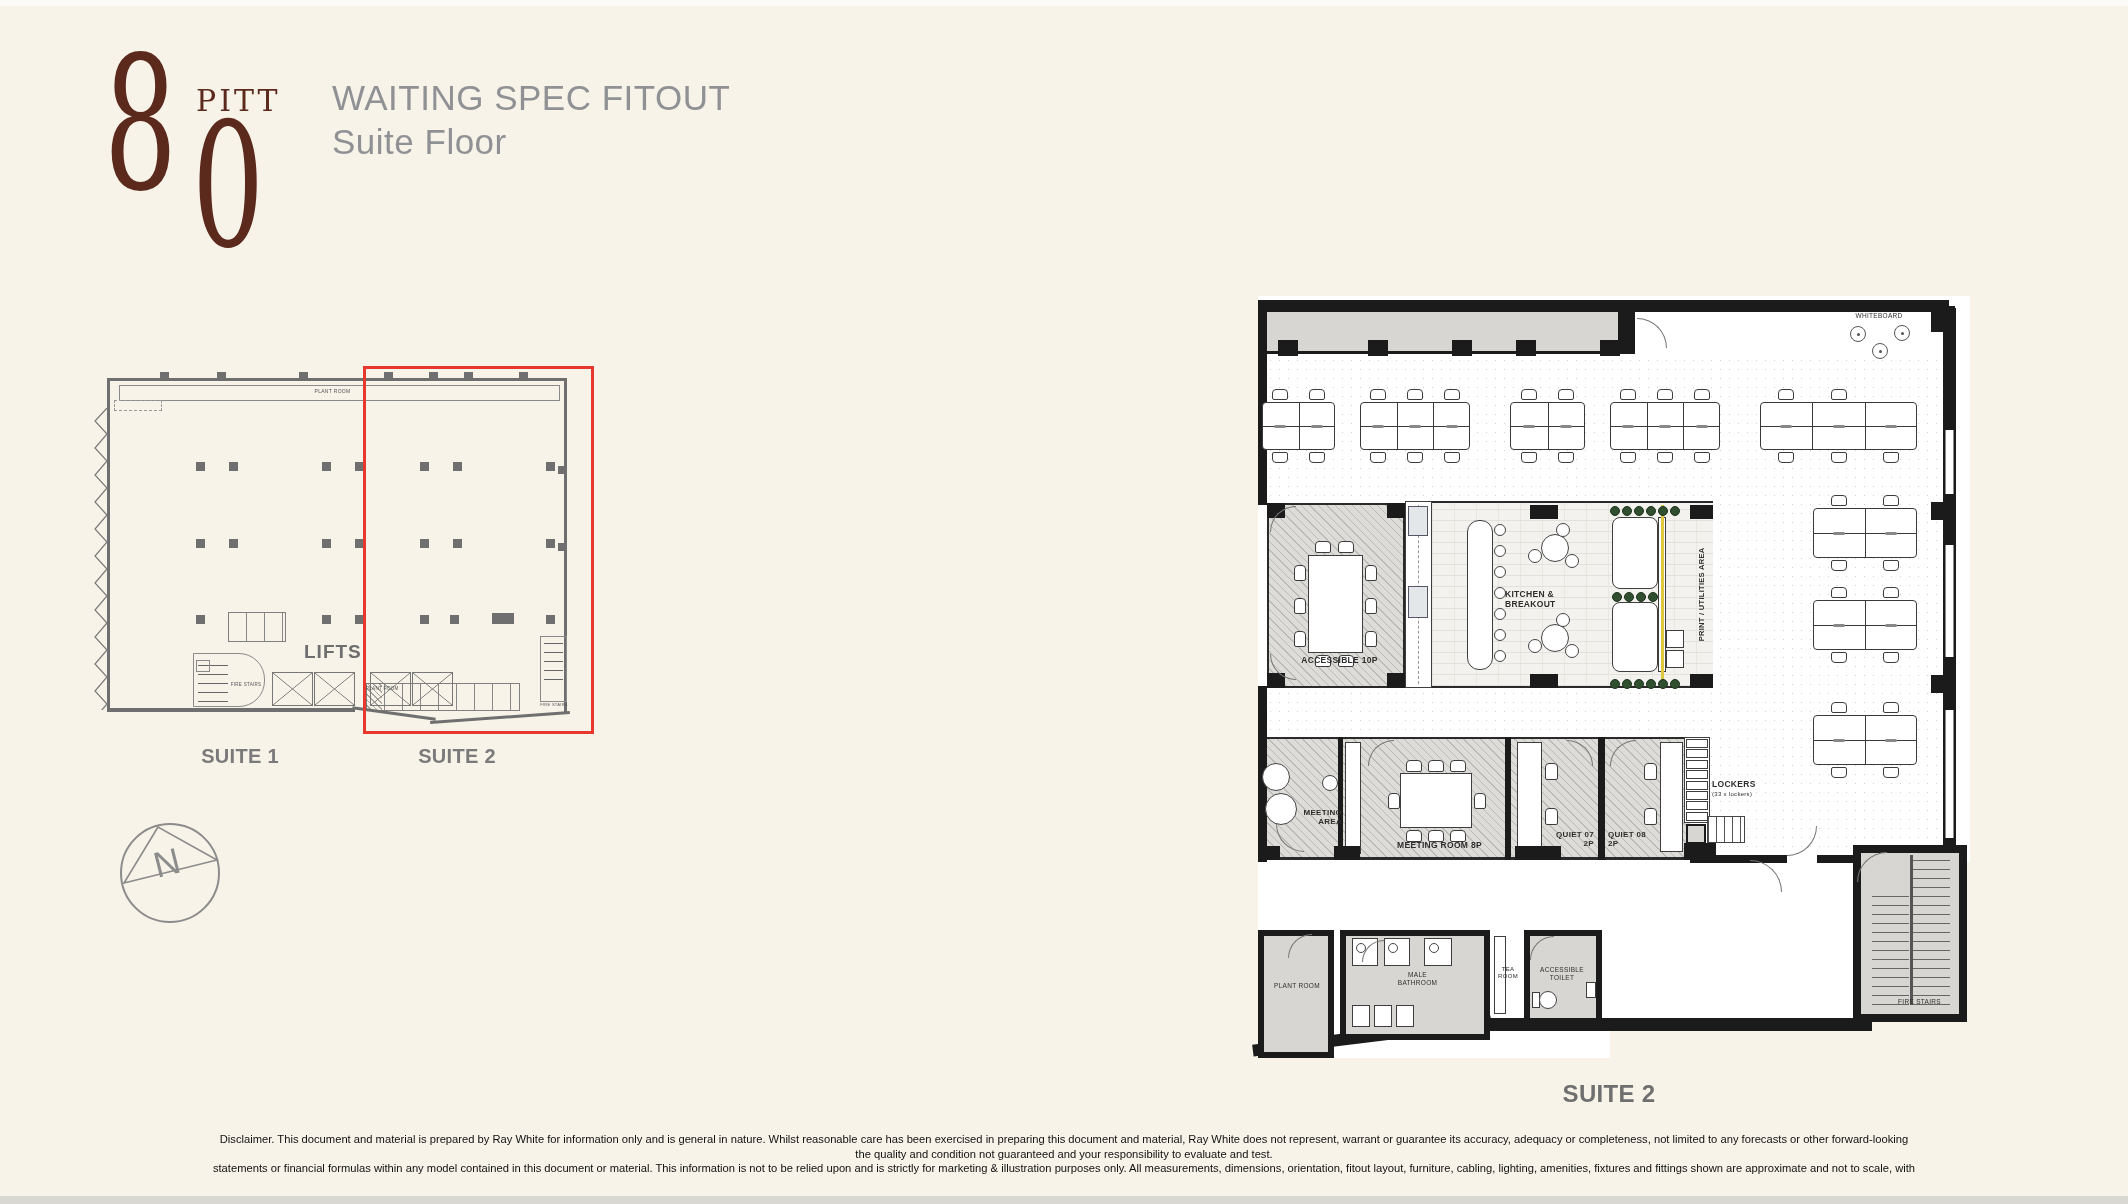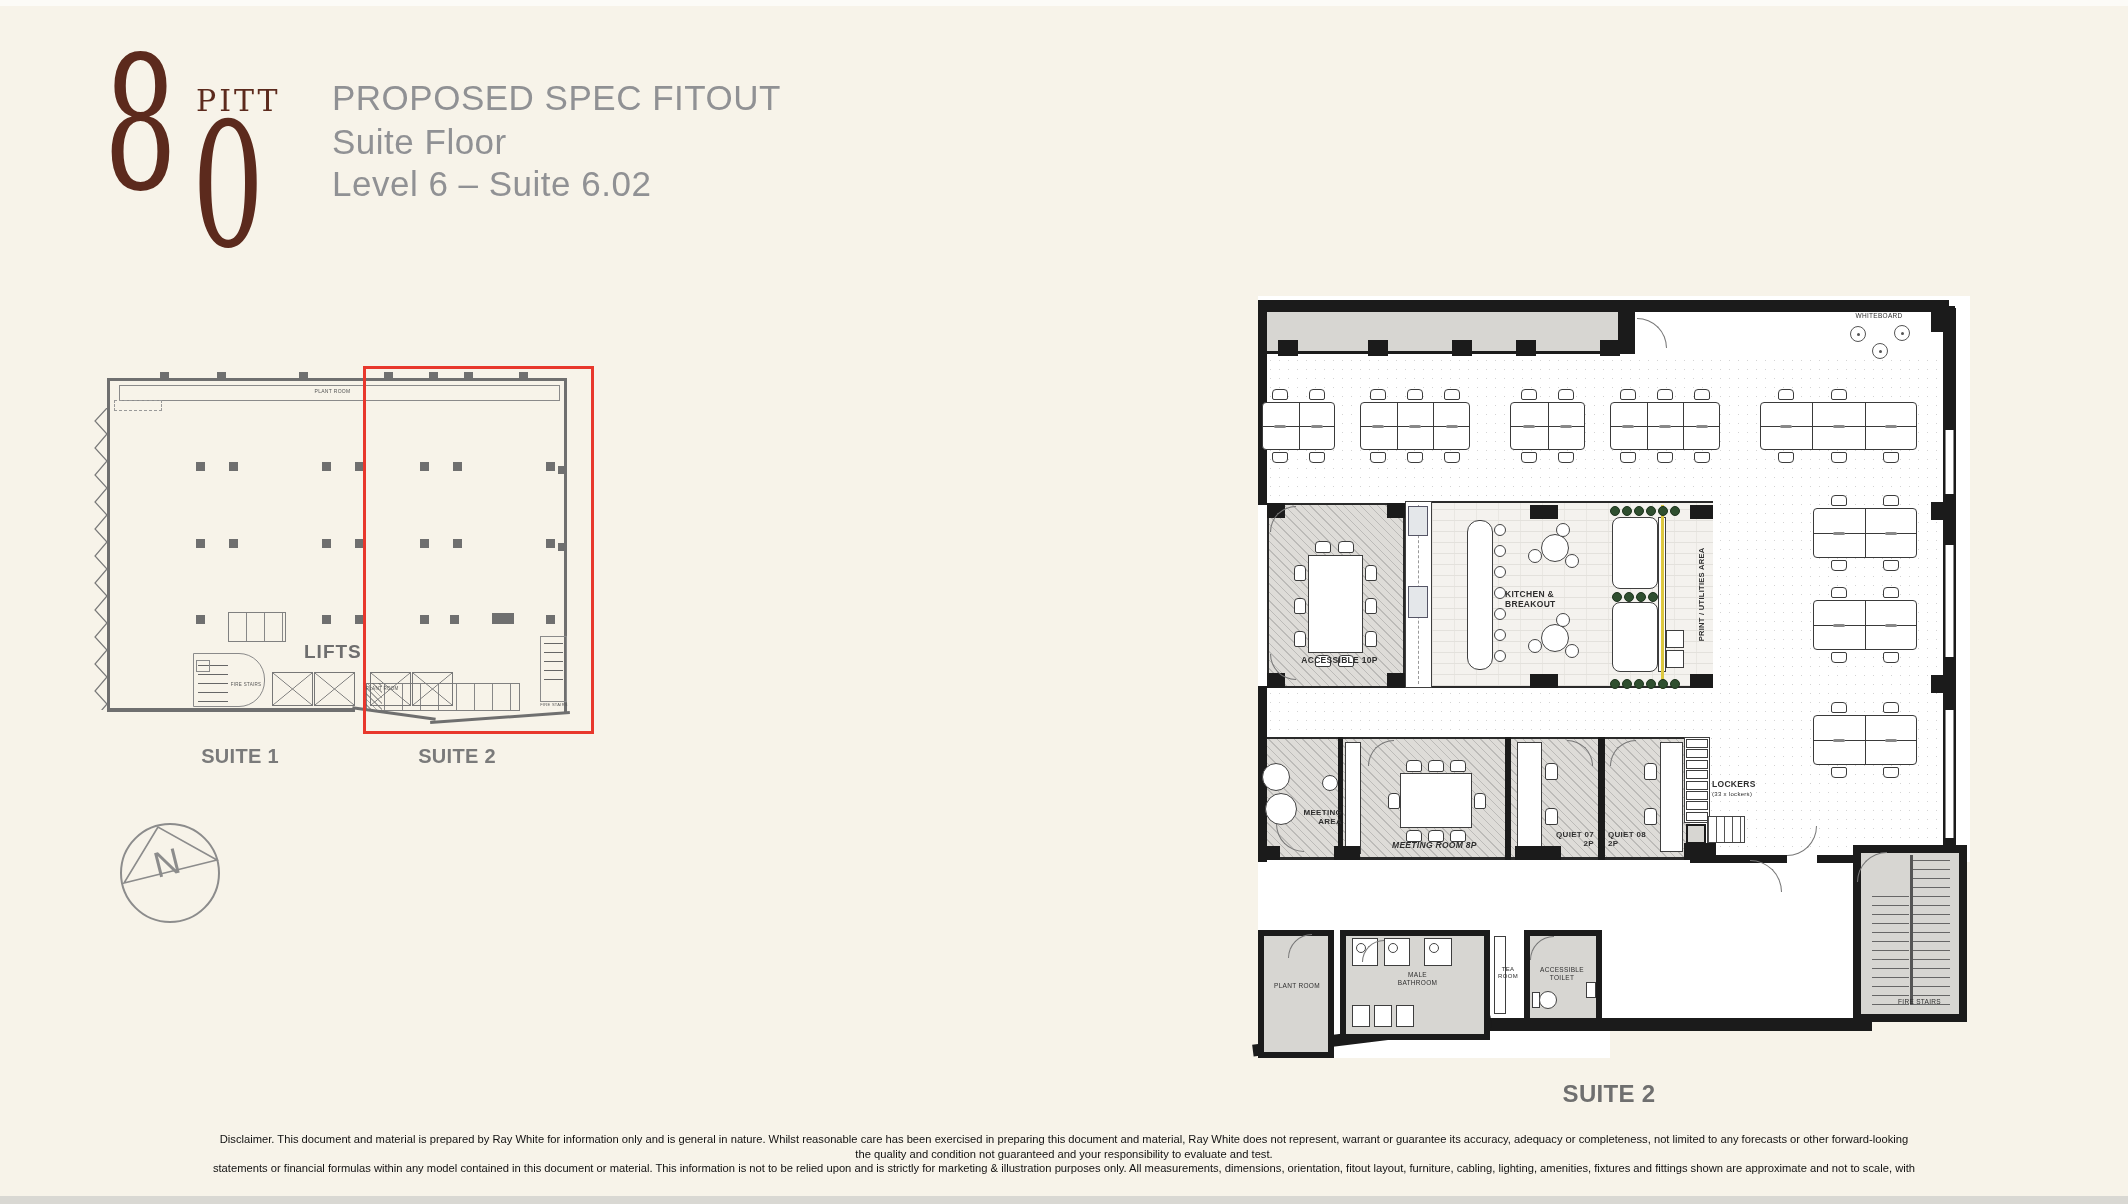--- a/index.html
+++ b/index.html
@@ -52,23 +52,22 @@
 <body>
 
 <div id="page">
 
   <div class="abs" style="left:0;top:0;width:2128px;height:6px;background:#fcfbf7;"></div>
 
   <div class="logo-digit" style="left:104px;top:32px;font-size:185px;transform:scaleX(.62);">8</div>
   <div class="logo-digit" style="left:192px;top:101px;font-size:172px;transform:scaleX(.66);">0</div>
   <div class="logo-word" style="left:196px;top:83px;font-size:30px;">PITT</div>
 
-  <div class="title-line" style="left:332px;top:78px;">PROPOSED SPEC FITOUT</div>
+  <div class="title-line" style="left:332px;top:78px;">WAITING SPEC FITOUT</div>
   <div class="title-line" style="left:332px;top:122px;">Suite Floor</div>
-  <div class="title-line" style="left:332px;top:164px;">Level 6 – Suite 6.02</div>
 
   <div class="abs" style="left:107px;top:378px;width:460px;height:334px;border:3px solid #6f6f6f;border-bottom:none;box-sizing:border-box;"></div>
 
   <svg class="abs" style="left:93px;top:408px;" width="20" height="302" viewBox="0 0 20 302">
     <path id="zig" fill="none" stroke="#7a7a7a" stroke-width="1.2" d="M14 0 L2 13 L14 26 L2 40 L14 53 L2 67 L14 80 L2 94 L14 107 L2 121 L14 134 L2 148 L14 161 L2 175 L14 188 L2 202 L14 215 L2 229 L14 242 L2 256 L14 269 L2 283 L14 296 L2 310 L14 323"></path>
   </svg>
 
   <div id="overview-layer" class="abs" style="left:0;top:0;">
       <div class="abs ovbox" style="left: 119px; top: 385px; width: 441px; height: 16px;"></div>
       <div class="abs dashedbox" style="left: 114px; top: 400px; width: 48px; height: 11px;"></div>
@@ -383,21 +382,21 @@
       <div class="abs arc" style="left: 1787px; top: 826px; width: 30px; height: 30px; border-left: none; border-top: none; border-bottom-right-radius: 100%;"></div>
       <div class="abs arc" style="left: 1288px; top: 934px; width: 24px; height: 24px; border-right: none; border-bottom: none; border-top-left-radius: 100%;"></div>
       <div class="abs arc" style="left: 1362px; top: 940px; width: 22px; height: 22px; border-right: none; border-bottom: none; border-top-left-radius: 100%;"></div>
       <div class="abs arc" style="left: 1530px; top: 936px; width: 24px; height: 24px; border-right: none; border-bottom: none; border-top-left-radius: 100%;"></div>
       <div class="abs arc" style="left: 1857px; top: 852px; width: 30px; height: 30px; border-right: none; border-bottom: none; border-top-left-radius: 100%;"></div>
       <div class="abs arc" style="left: 1637px; top: 318px; width: 30px; height: 30px; border-left: none; border-bottom: none; border-top-right-radius: 100%;"></div>
       <div class="abs lbl" style="left: 1844px; top: 312px; width: 70px; font-size: 6.5px; text-align: center; font-weight: normal;">WHITEBOARD</div>
       <div class="abs lbl" style="left: 1505px; top: 589px; width: 100px; font-size: 8.5px; text-align: left; font-weight: bold;">KITCHEN &amp; BREAKOUT</div>
       <div class="abs lbl" style="left: 1292px; top: 655px; width: 95px; font-size: 8.5px; text-align: center; font-weight: bold;">ACCESSIBLE 10P</div>
       <div class="abs lbl" style="left: 1647px; top: 590px; width: 110px; font-size: 7.5px; text-align: center; font-weight: bold; transform: rotate(-90deg);">PRINT / UTILITIES AREA</div>
-      <div class="abs lbl" style="left: 1392px; top: 840px; width: 95px; font-size: 8.5px; font-weight: bold; font-style: italic;">MEETING ROOM 8P</div>
+      <div class="abs lbl" style="left: 1392px; top: 840px; width: 95px; font-size: 8.5px; text-align: center; font-weight: bold;">MEETING ROOM 8P</div>
       <div class="abs lbl" style="left: 1548px; top: 830px; width: 46px; font-size: 8px; text-align: right; font-weight: bold;">QUIET 07
 2P</div>
       <div class="abs lbl" style="left: 1608px; top: 830px; width: 46px; font-size: 8px; text-align: left; font-weight: bold;">QUIET 08
 2P</div>
       <div class="abs lbl" style="left: 1290px; top: 808px; width: 52px; font-size: 8px; text-align: right; font-weight: bold;">MEETING
 AREA</div>
       <div class="abs lbl" style="left: 1712px; top: 779px; width: 60px; font-size: 8.5px; text-align: left; font-weight: bold;">LOCKERS</div>
       <div class="abs lbl" style="left: 1712px; top: 791px; width: 60px; font-size: 6px; text-align: left; font-weight: normal;">(33 x lockers)</div>
       <div class="abs lbl" style="left: 1266px; top: 982px; width: 62px; font-size: 6.5px; text-align: center; font-weight: normal;">PLANT ROOM</div>
       <div class="abs lbl" style="left: 1390px; top: 971px; width: 55px; font-size: 6.5px; text-align: center; font-weight: normal;">MALE

